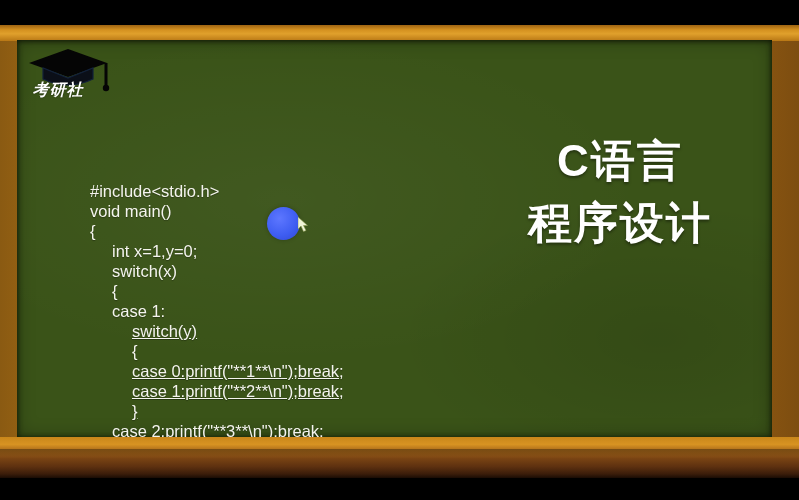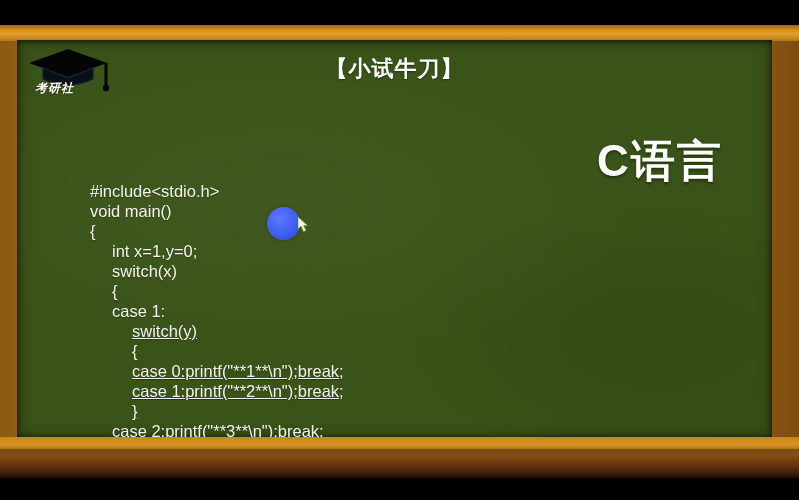--- a/index.html
+++ b/index.html
@@ -110,25 +110,25 @@
 
   
   .logo {
     position: absolute;
     left: 10px; top: 1px;
     width: 86px; height: 62px;
   }
   .logo svg { display: block; }
   .logo-text {
     position: absolute;
-    left: 1px; top: 40px;
+    left: 13px; top: 40px;
     width: 56px;
-    text-align: right;
+    text-align: center;
     color: #ffffff;
-    font-size: 12px;
+    font-size: 16px;
     font-weight: bold;
     font-family: "Liberation Serif", "DejaVu Serif", serif;
     letter-spacing: 1px;
     font-style: italic;
     text-shadow: 0 0 2px rgba(0,0,0,0.5);
   }
 
   
   .slogan {
     position: absolute;
@@ -186,21 +186,21 @@
     margin-top: 48px;
   }
   .code-line { display: block; height: 20px; }
   .ind-1 { padding-left: 18px; }
   .ind-2 { padding-left: 40px; }
   .ind-3 { padding-left: 60px; text-decoration: underline; }
 
   
   .side-title {
     position: absolute;
-    left: 508px; top: 90px;
+    left: 468px; top: 90px;
     width: 270px;
     text-align: center;
     color: #ffffff;
   }
   .side-title .l1 {
     display: block;
     font-size: 44px;
     font-weight: bold;
     letter-spacing: 2px;
     line-height: 62px;
@@ -248,27 +248,27 @@
         <polygon points="41,8 80,22 41,36 2,22" fill="#050505"></polygon>
         <path d="M16 27 L16 38 Q41 50 66 38 L66 27 L41 37 Z" fill="#0b0f18"></path>
         <path d="M16 27 L16 38 Q41 50 66 38 L66 27 L41 37 Z" fill="none" stroke="#12203a" stroke-width="1.2"></path>
         <line x1="79" y1="22" x2="79" y2="45" stroke="#050505" stroke-width="3"></line>
         <circle cx="79" cy="47" r="3.2" fill="#050505"></circle>
       </svg>
     </div>
     <div class="logo-text">考研社</div>
 
 
-    <div class="headline">【小试牛刀】</div>
 
 
     <div class="code" id="code-block"><span class="code-line ind-1">#include&lt;stdio.h&gt;</span><span class="code-line ind-1">void main()</span><span class="code-line ind-1">{</span><span class="code-line ind-2">int x=1,y=0;</span><span class="code-line ind-2">switch(x)</span><span class="code-line ind-2">{</span><span class="code-line ind-2">case 1:</span><span class="code-line ind-3">switch(y)</span><span class="code-line ind-3">{</span><span class="code-line ind-3">case 0:printf("**1**\n");break;</span><span class="code-line ind-3">case 1:printf("**2**\n");break;</span><span class="code-line ind-3">}</span><span class="code-line ind-2">case 2:printf("**3**\n");break;</span><span class="code-line ind-2">}</span><span class="code-line ind-1">}</span></div>
 
     <div class="side-title">
       <span class="l1">C语言</span>
+      <span class="l2">程序设计</span>
     </div>
 
     <div class="pointer-dot"></div>
     <div class="cursor-arrow">
       <svg width="12" height="16" viewBox="0 0 12 16" xmlns="http://www.w3.org/2000/svg">
         <polygon points="0,0 0,12 3,9 5.5,14.5 8,13.5 5.5,8.5 9.5,8.5" fill="#f0f4d8" stroke="#8a9a50" stroke-width="0.6"></polygon>
       </svg>
     </div>
   </div>
 

